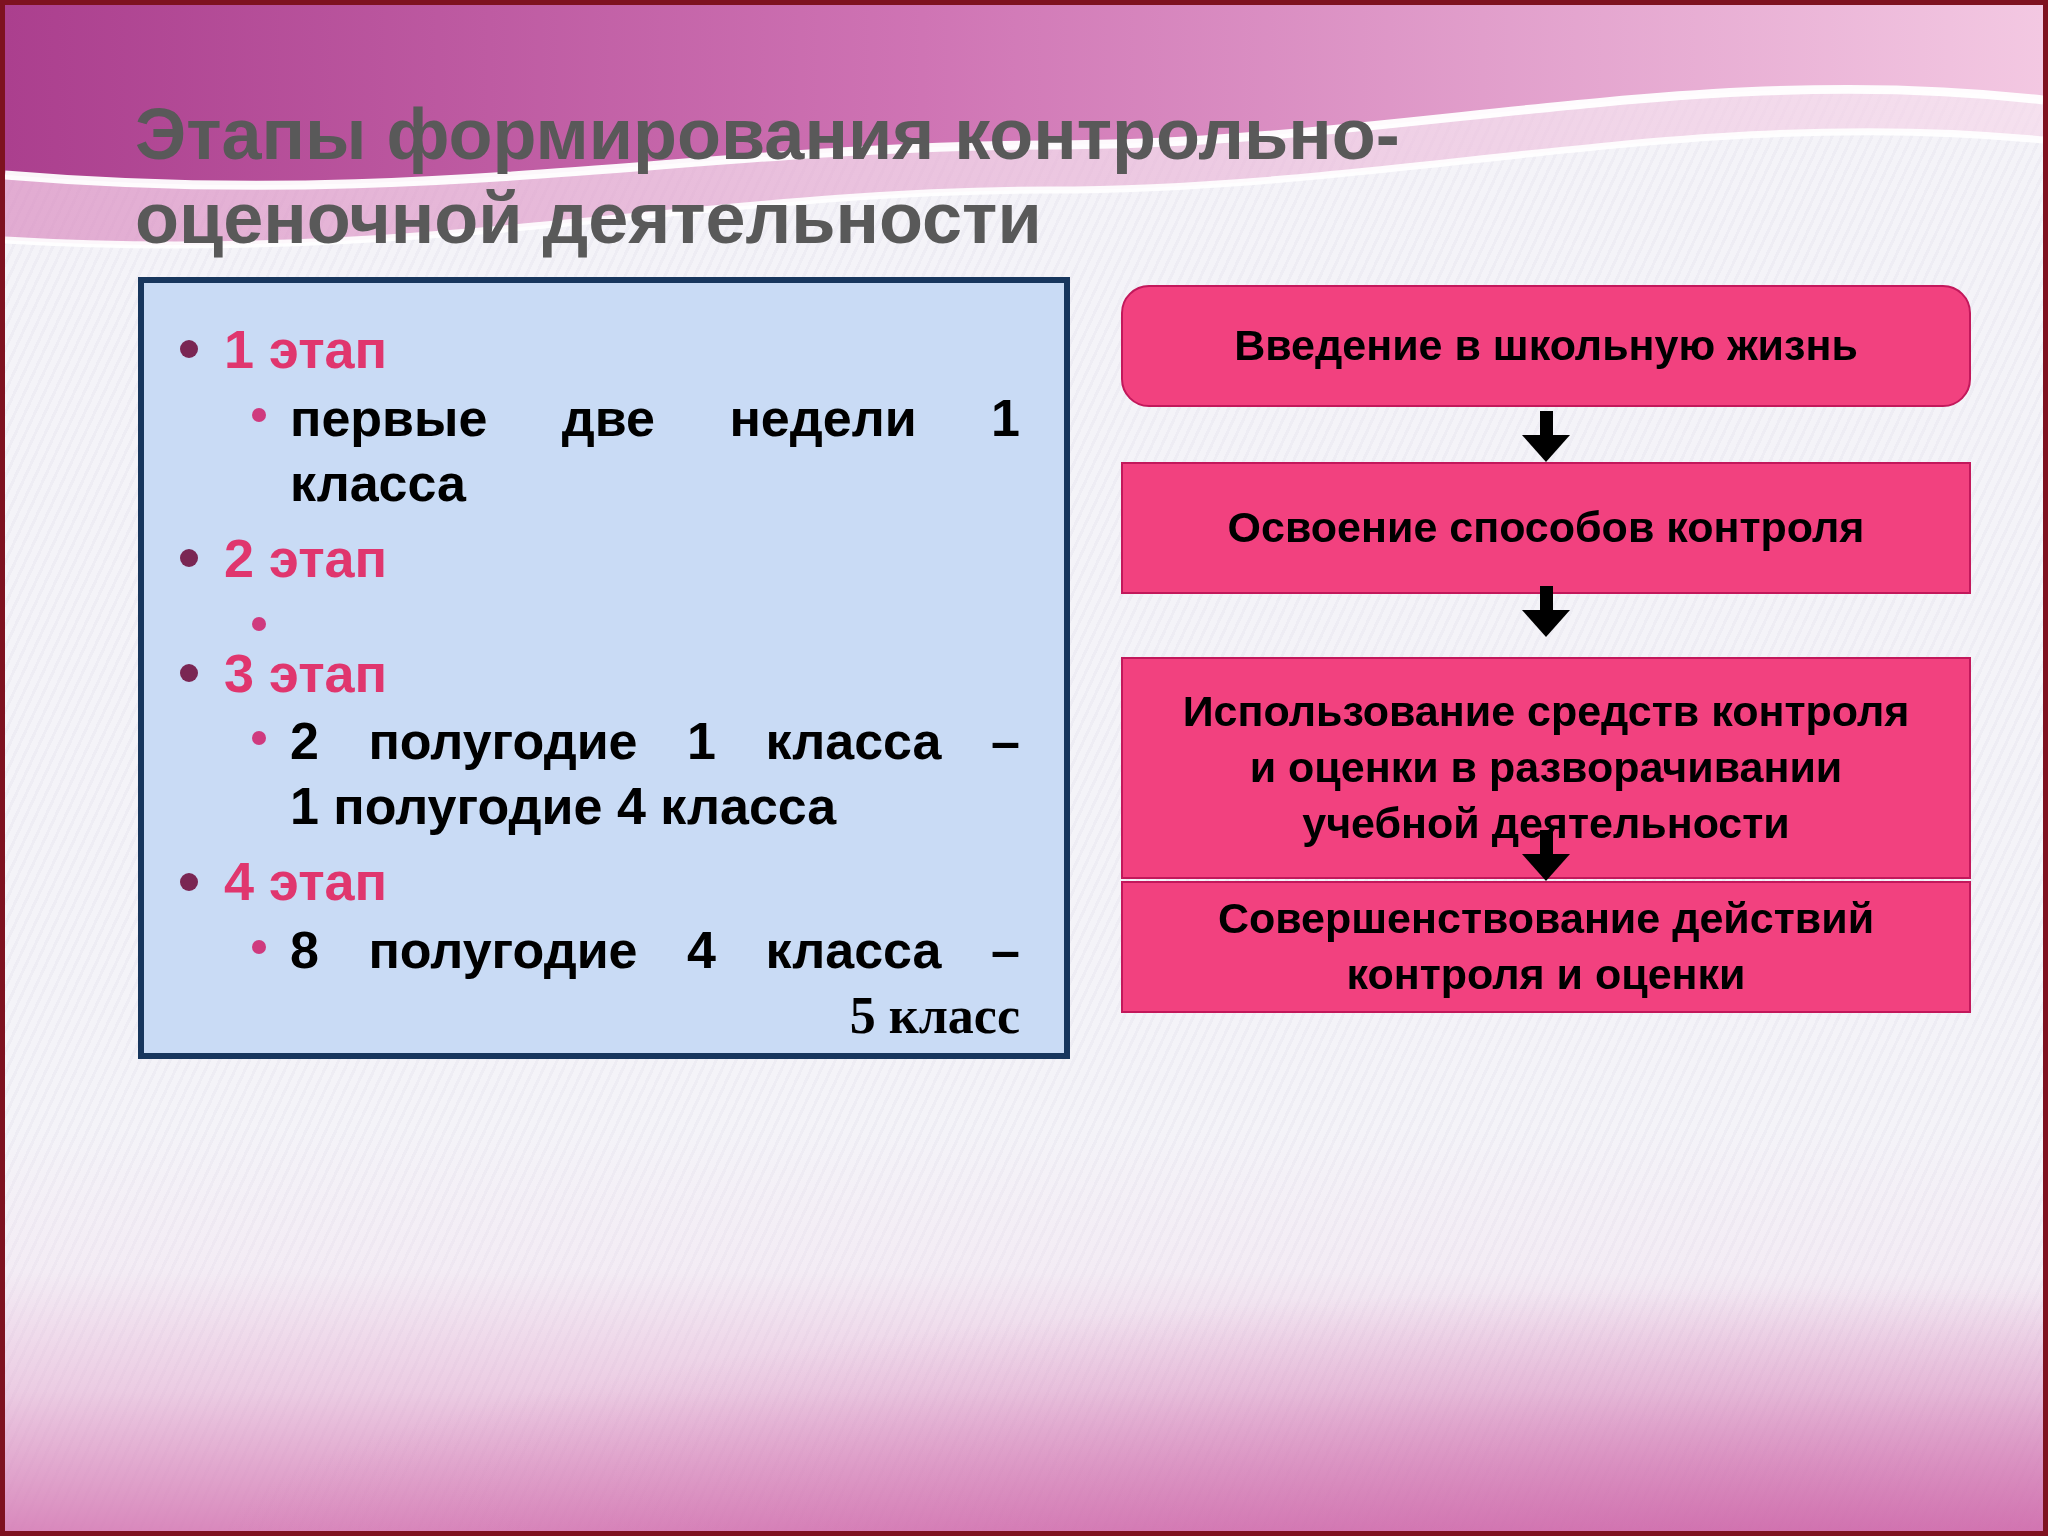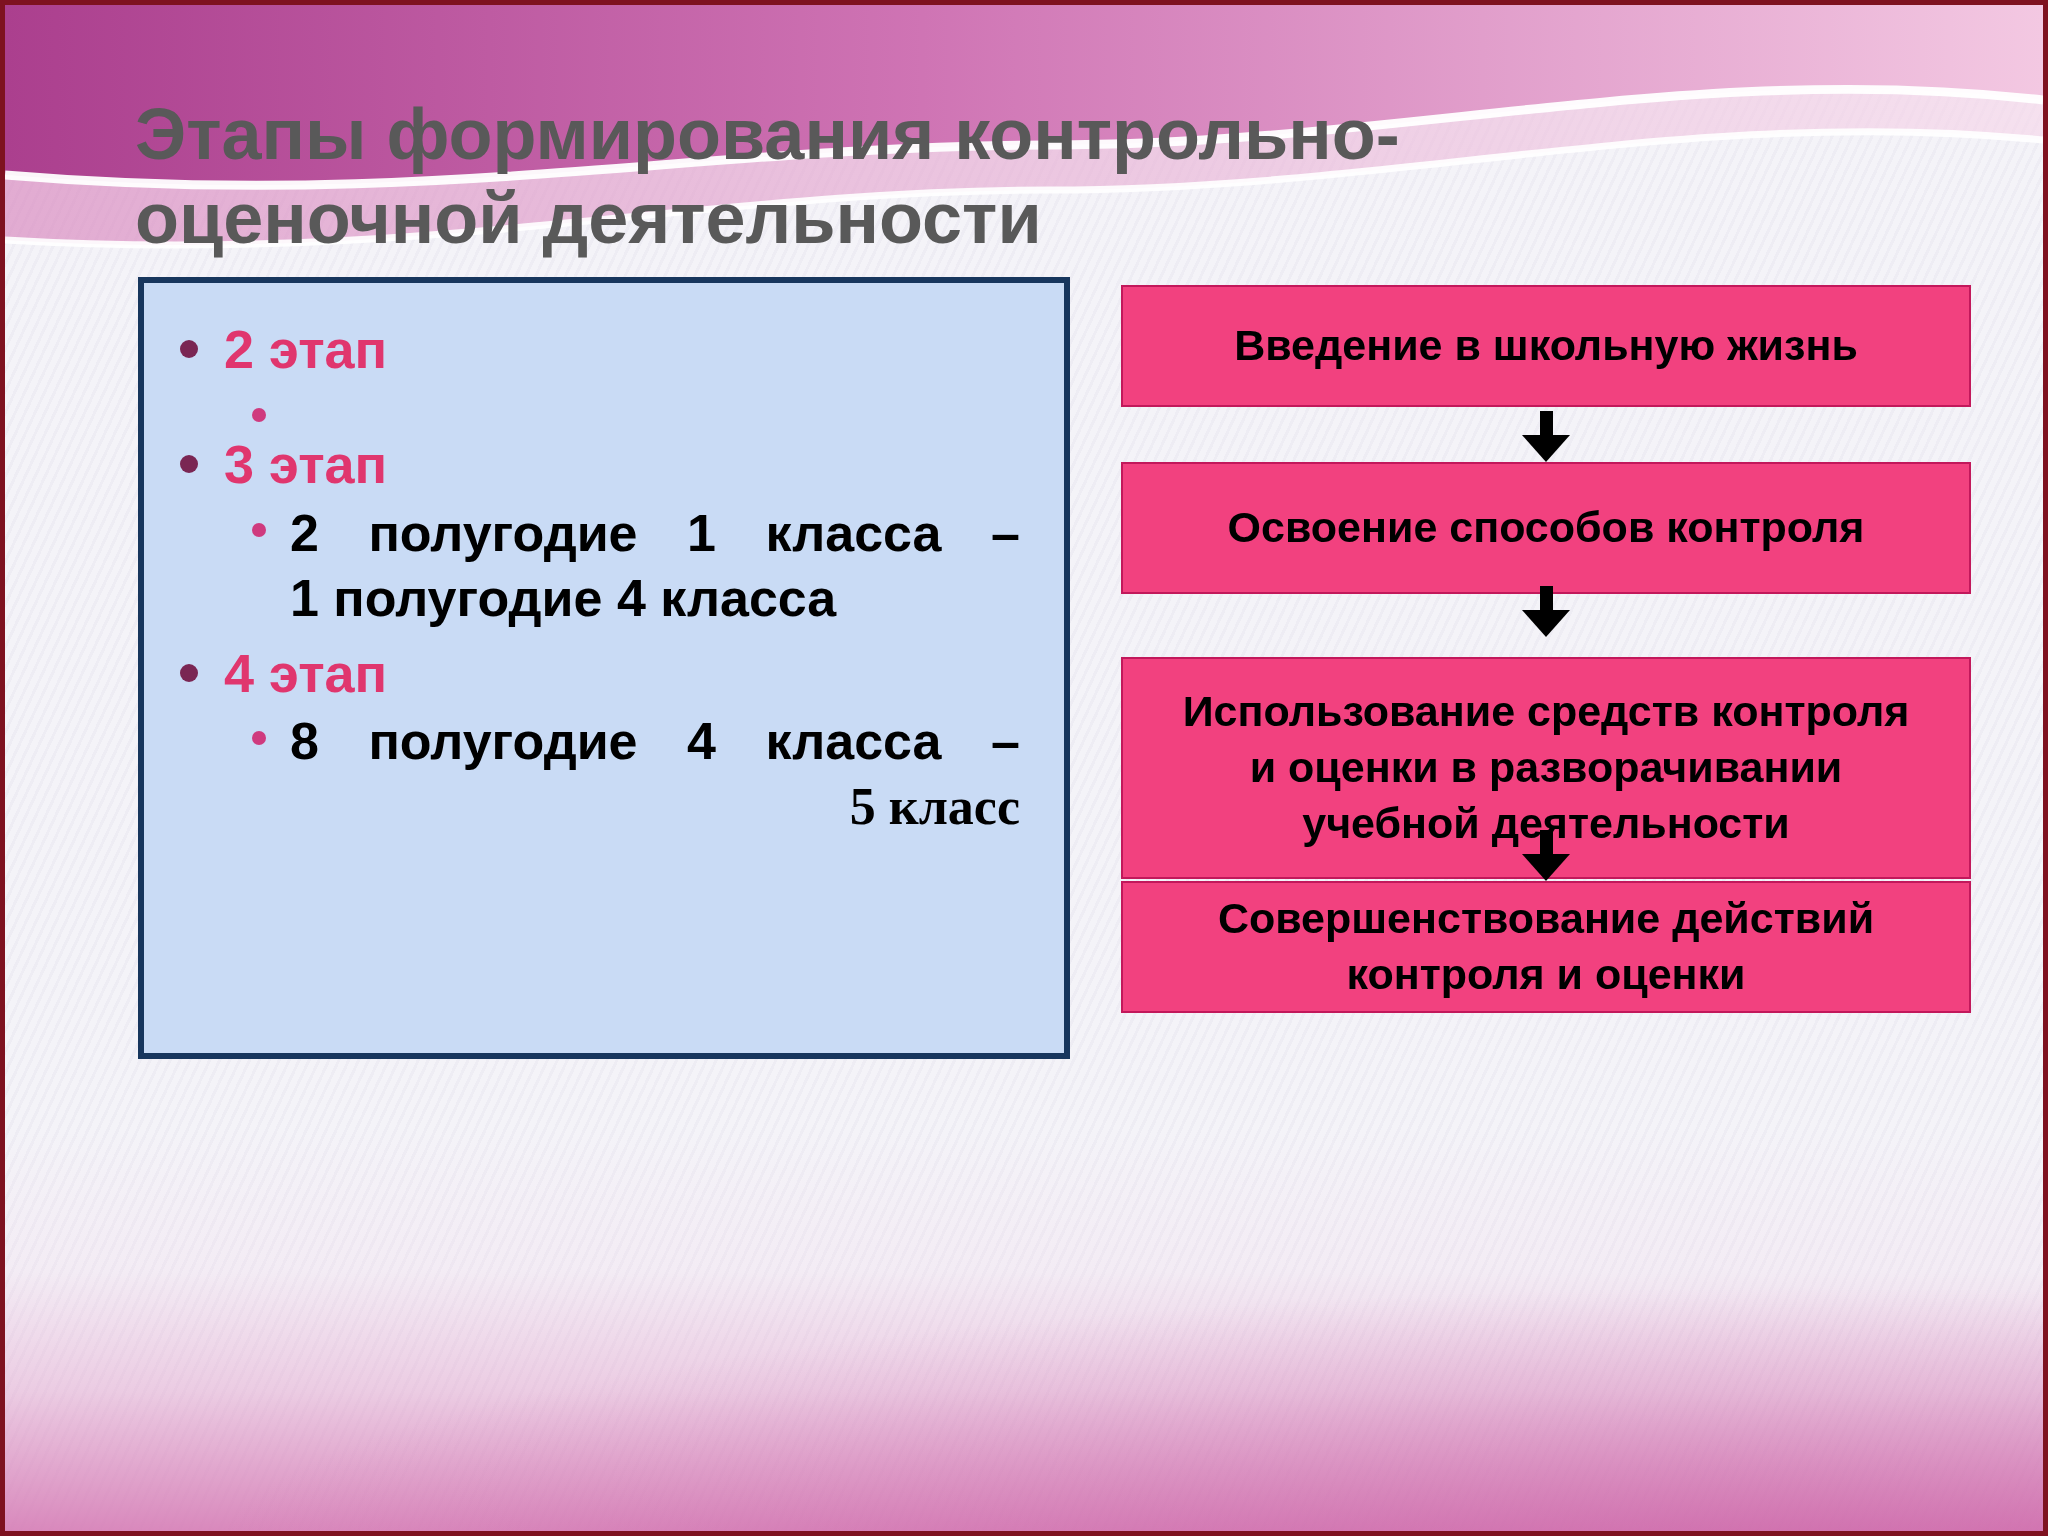--- a/index.html
+++ b/index.html
@@ -51,21 +51,21 @@
     position:absolute;left:0;right:0;
     box-sizing:border-box;
     background:var(--flow-box,#f2417f);
     border:2px solid var(--flow-box-border,#c2185b);
     display:flex;flex-direction:column;align-items:center;justify-content:center;
     padding:8px 30px;
     color:var(--flow-text,#000);
     font-size:43px;font-weight:700;text-align:center;
   }
   .fline{line-height:1.3;}
-  .box1{top:0;height:122px;}
+  .box1{top:0;height:122px;border-radius:28px;}
   .box2{top:177px;height:132px;}
   .box3{top:372px;height:222px;}
   .box4{top:596px;height:132px;}
   .arrow{position:absolute;left:0;right:0;display:flex;flex-direction:column;align-items:center;justify-content:flex-end;}
   .arrow1{top:122px;height:55px;}
   .arrow2{top:297px;height:55px;}
   .arrow3{top:538px;height:58px;}
   .arrow .stem{width:13px;height:24px;background:var(--arrow,#000);}
   .arrow .head{width:0;height:0;border-left:24px solid transparent;border-right:24px solid transparent;border-top:27px solid var(--arrow,#000);}
 </style>
@@ -92,20 +92,33 @@
     <path d="M0,235 C420,260 700,185 1050,185 C1400,185 1700,100 2048,135" fill="none" stroke="#ffffff" stroke-width="7" opacity="0.9"></path>
   </svg>
 
   <div class="title">
     <div>Этапы формирования контрольно-</div>
     <div>оценочной деятельности</div>
   </div>
 
   <div class="stages-box">
 
+    <div class="stage">
+      <div class="stage-label-row">
+        <span class="bullet1"></span>
+        <span class="stage-label">1 этап</span>
+      </div>
+      <div class="stage-detail-row">
+        <span class="bullet2"></span>
+        <div class="stage-detail">
+          <div class="dline just">первые две недели 1</div>
+          <div class="dline">класса</div>
+        </div>
+      </div>
+    </div>
 
     <div class="stage">
       <div class="stage-label-row">
         <span class="bullet1"></span>
         <span class="stage-label">2 этап</span>
       </div>
       <div class="stage-detail-row">
         <span class="bullet2"></span>
       </div>
     </div>

